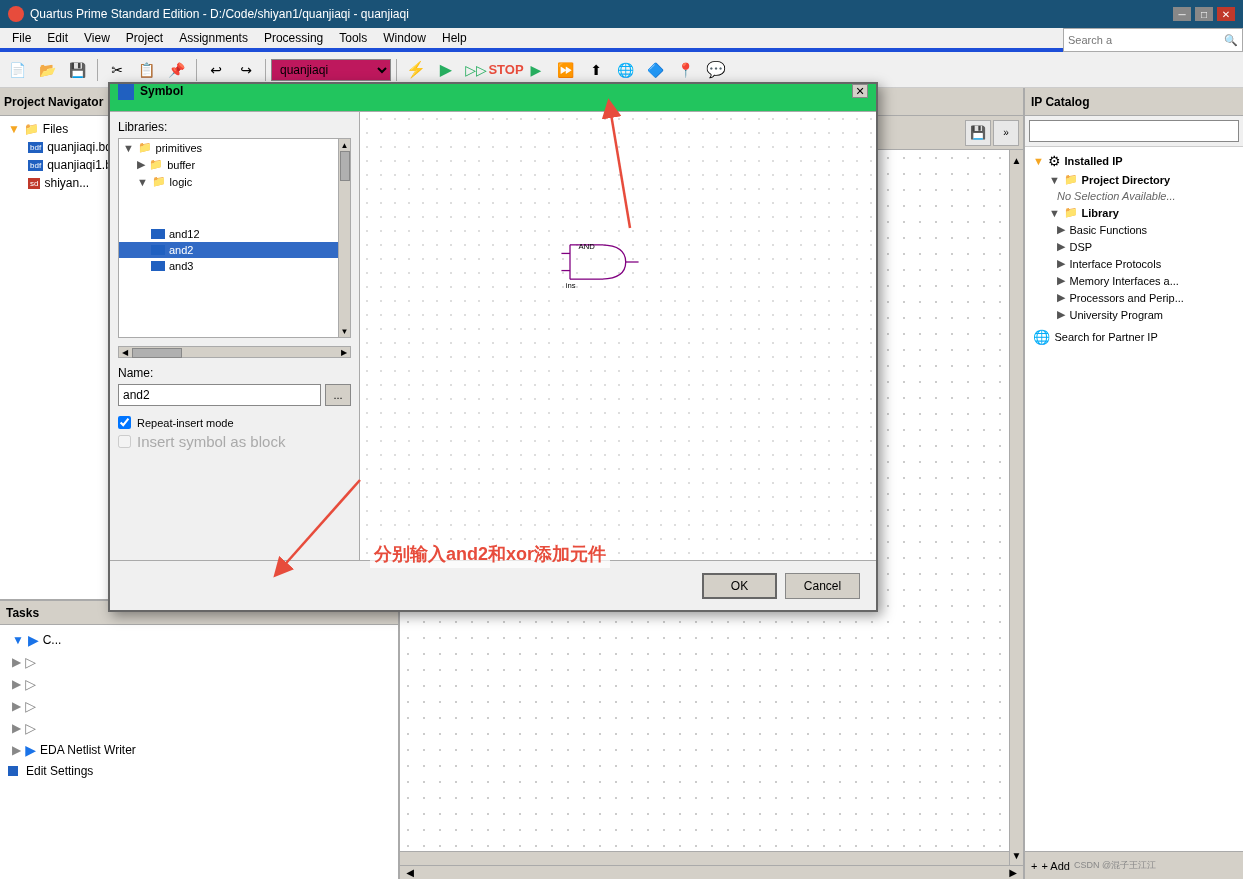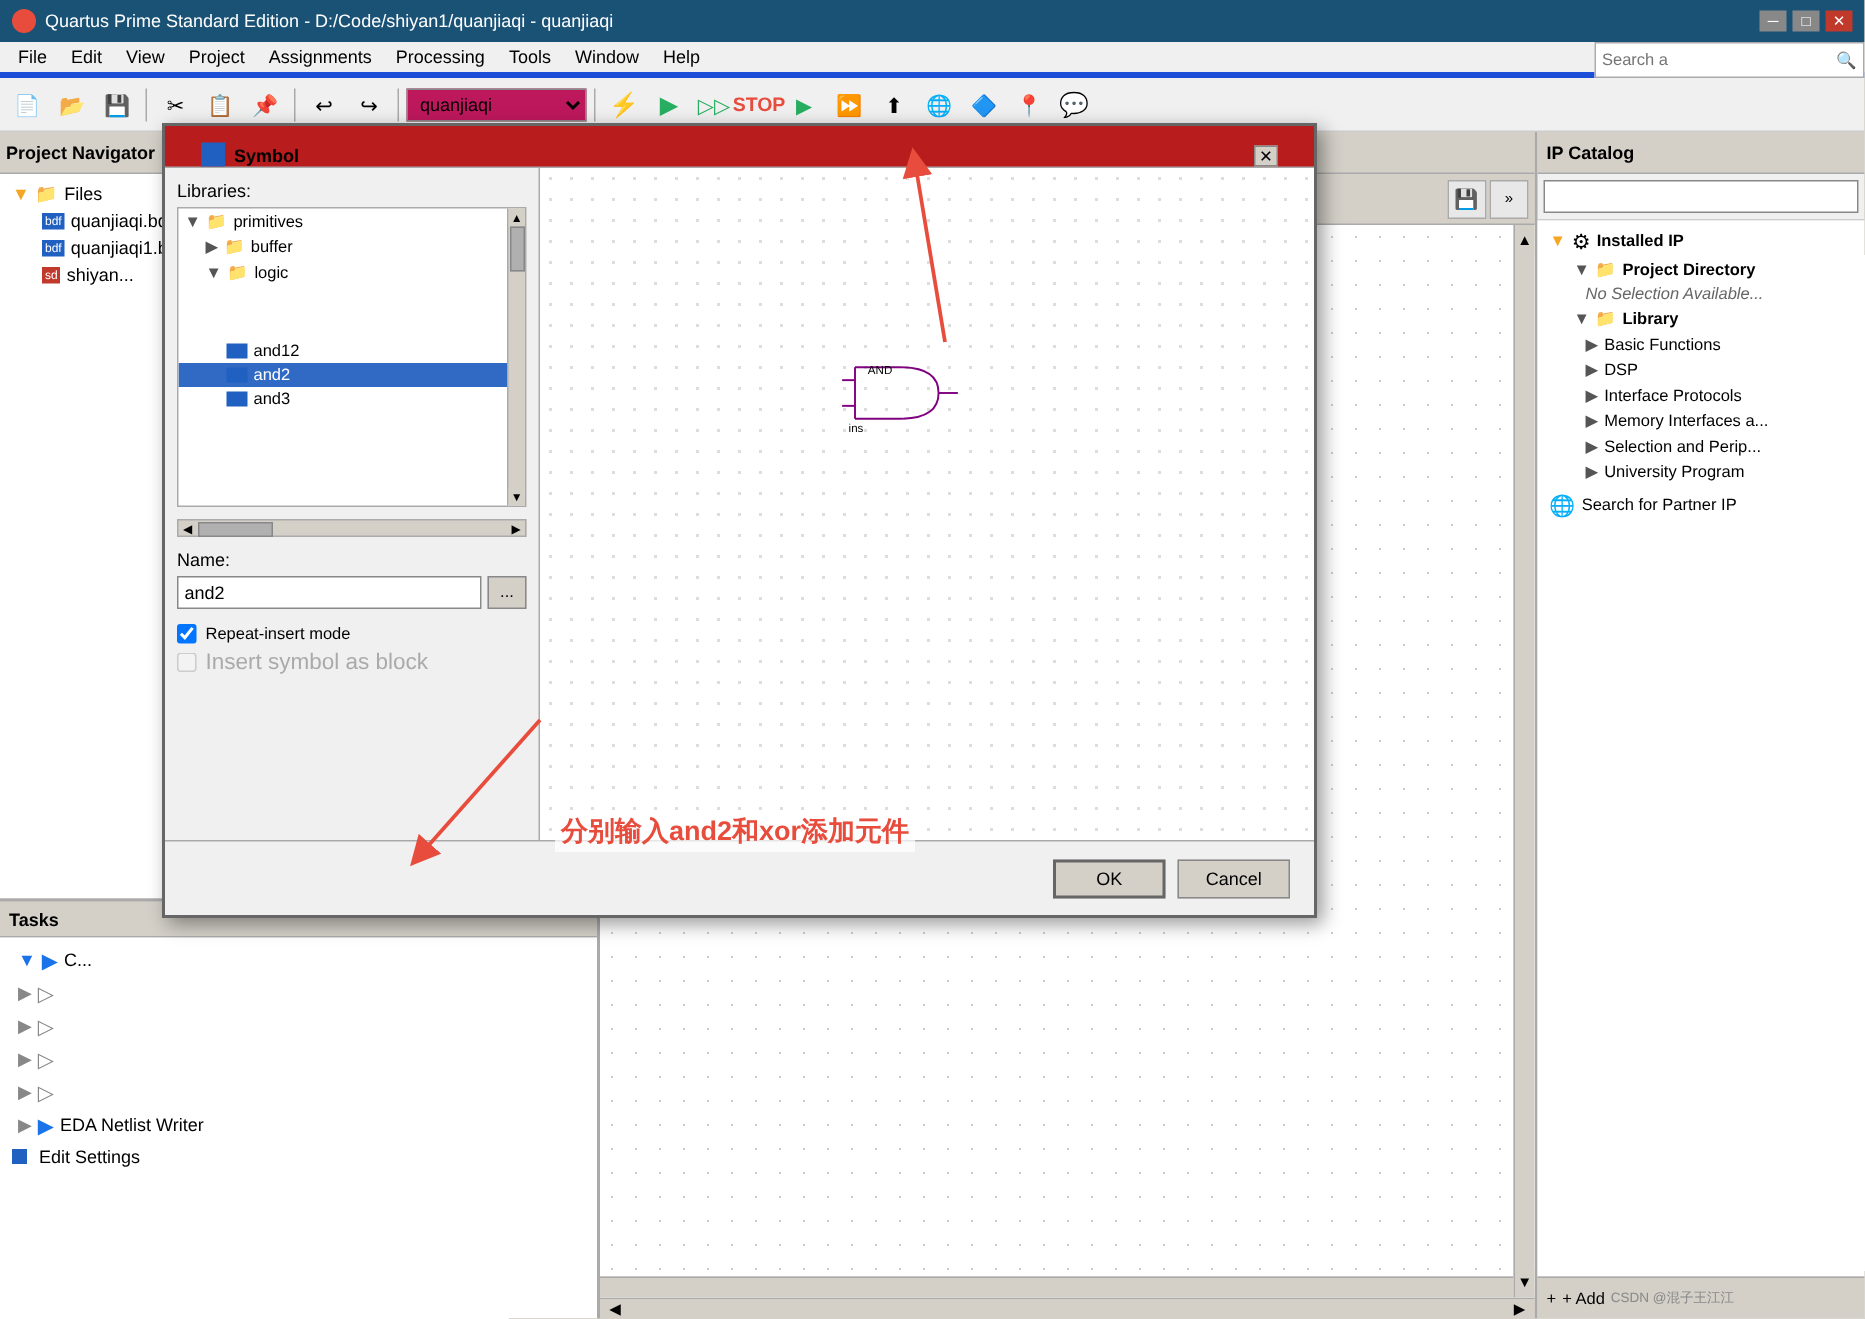--- a/index.html
+++ b/index.html
@@ -65,21 +65,21 @@
     #ip-search { padding: 4px; border-bottom: 1px solid #ccc; }
     #ip-search input { width: 100%; height: 20px; border: 1px solid #888; padding: 0 4px; font-size: 11px; }
     #ip-tree { flex: 1; overflow-y: auto; background: white; padding: 4px; }
     .ip-item { display: flex; align-items: center; gap: 4px; padding: 2px 4px; cursor: pointer; font-size: 11px; }
     .ip-sub { margin-left: 16px; }
     .ip-sub2 { margin-left: 24px; }
     #ip-footer { height: 28px; border-top: 1px solid #aaa; background: #d4d0c8; display: flex; align-items: center; padding: 0 6px; font-size: 11px; gap: 4px; cursor: pointer; }
 
     
     #symbol-dialog { position: absolute; left: 108px; top: 50px; width: 770px; height: 530px; background: #f0f0f0; border: 2px solid #666; box-shadow: 4px 4px 12px rgba(0,0,0,0.4); z-index: 100; display: flex; flex-direction: column; }
-    #dialog-title-bar { background: #b91c1c; border-bottom: 1px solid #aaa; height: 28px; display: flex; align-items: flex-end; padding: 0 24px; gap: 6px; }
+    #dialog-title-bar { background: #22c55e; border-bottom: 1px solid #aaa; height: 28px; display: flex; align-items: flex-start; padding: 0 8px; gap: 6px; }
     #dialog-body { display: flex; flex: 1; overflow: hidden; }
     #dialog-left { width: 250px; border-right: 1px solid #aaa; padding: 8px; display: flex; flex-direction: column; }
     .lib-item { display: flex; align-items: center; gap: 4px; padding: 2px 4px; cursor: pointer; font-size: 11px; }
     .lib-item.selected { background: #316ac5; color: white; }
     #name-input { flex: 1; height: 22px; border: 1px solid #888; padding: 0 4px; font-size: 12px; }
     .cb-row { display: flex; align-items: center; gap: 6px; padding: 2px 0; font-size: 11px; }
     .cb-row input[type=checkbox] { width: 13px; height: 13px; }
     #dialog-right { flex: 1; background: white; position: relative; overflow: hidden; }
     #preview-dots { width: 100%; height: 100%; background-image: radial-gradient(circle, #ddd 1px, transparent 1px); background-size: 14px 14px; position: relative; }
     #and2-symbol { position: absolute; left: 180px; top: 130px; }
@@ -317,21 +317,21 @@
       <div class="ip-item ip-sub2">
         <span style="color:#555;">▶</span>
         <span>Interface Protocols</span>
       </div>
       <div class="ip-item ip-sub2">
         <span style="color:#555;">▶</span>
         <span>Memory Interfaces a...</span>
       </div>
       <div class="ip-item ip-sub2">
         <span style="color:#555;">▶</span>
-        <span>Selection and Perip...</span>
+        <span>Processors and Perip...</span>
       </div>
       <div class="ip-item ip-sub2">
         <span style="color:#555;">▶</span>
         <span>University Program</span>
       </div>
 
       <div class="ip-item" style="margin-top:4px;">
         <span style="color:#2060c0;font-size:14px;">🌐</span>
         <span>Search for Partner IP</span>
       </div>

